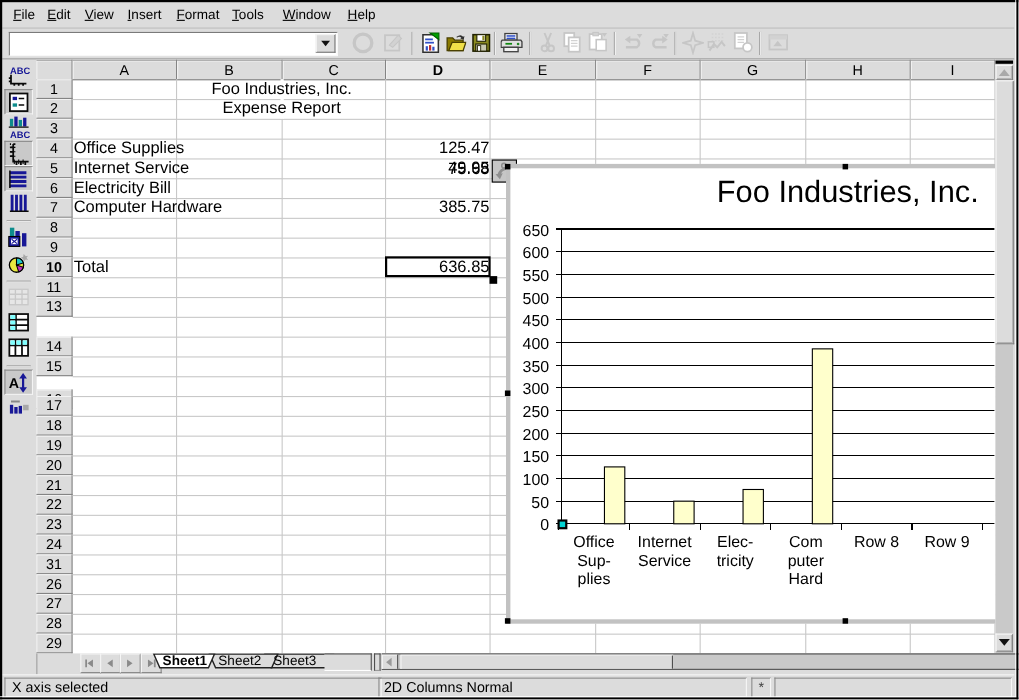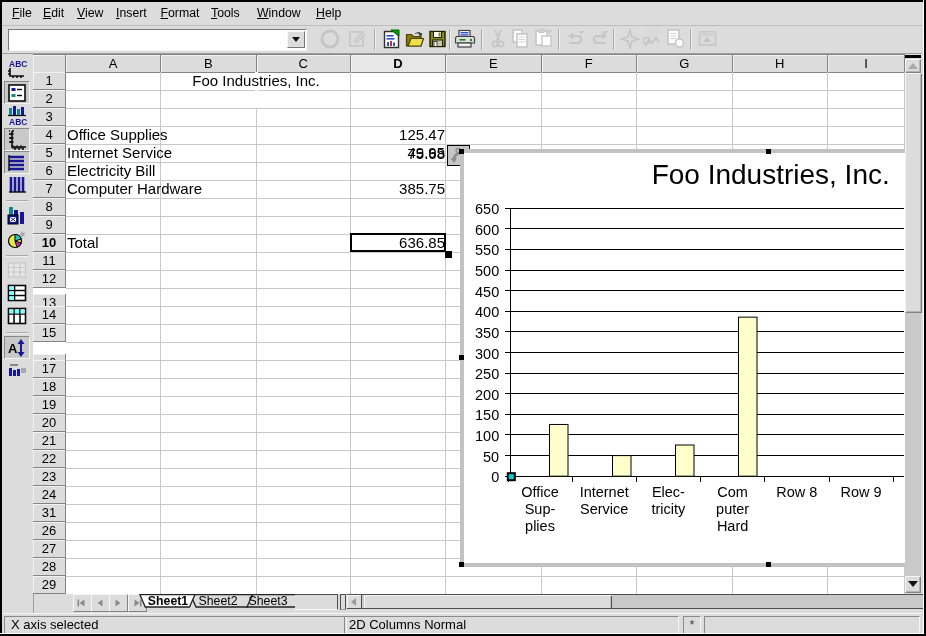--- a/index.html
+++ b/index.html
@@ -282,21 +282,21 @@
     <div class="rowhead" style="top:54px;">3</div>
     <div class="rowhead" style="top:72px;">4</div>
     <div class="rowhead" style="top:90px;">5</div>
     <div class="rowhead" style="top:108px;">6</div>
     <div class="rowhead" style="top:126px;">7</div>
     <div class="rowhead" style="top:144px;">8</div>
     <div class="rowhead" style="top:162px;">9</div>
     <div class="rowhead" style="top:180px;font-weight:bold;">10</div>
     <div class="rowhead" style="top:198px;">11</div>
     <div class="rowhead" style="top:216px;">12</div>
-    <div class="rowhead" style="top:240px;text-align:center;">13</div>
+    <div class="rowhead" style="top:216px;text-align:center;">13</div>
     <div class="rowhead" style="top:252px;">14</div>
     <div class="rowhead" style="top:270px;">15</div>
     <div class="rowhead" style="top:300px;">16</div>
     <div class="rowhead" style="top:306px;">17</div>
     <div class="rowhead" style="top:324px;">18</div>
     <div class="rowhead" style="top:342px;text-align:right;">19</div>
     <div class="rowhead" style="top:360px;">20</div>
     <div class="rowhead" style="top:378px;">21</div>
     <div class="rowhead" style="top:396px;">22</div>
     <div class="rowhead" style="top:414px;">23</div>
@@ -338,20 +338,21 @@
     <div class="gridh" style="top:396px;"></div>
     <div class="gridh" style="top:414px;"></div>
     <div class="gridh" style="top:432px;"></div>
     <div class="gridh" style="top:450px;"></div>
     <div class="gridh" style="top:468px;"></div>
     <div class="gridh" style="top:486px;"></div>
     <div class="gridh" style="top:504px;"></div>
     <div class="gridh" style="top:522px;"></div>
     <div style="position:absolute;left:222px;top:18px;width:3px;height:36px;background:#fff;"></div>
     <div class="ct" style="left:0px;top:18px;left:128px;width:190px;text-align:center;">Foo Industries, Inc.</div>
+    <div class="ct" style="left:0px;top:36px;left:128px;width:190px;text-align:center;">Expense Report</div>
     <div class="ct" style="left:34px;top:72px;">Office Supplies</div>
     <div class="ct" style="left:34px;top:90px;">Internet Service</div>
     <div class="ct" style="left:34px;top:108px;">Electricity Bill</div>
     <div class="ct" style="left:34px;top:126px;">Computer Hardware</div>
     <div class="ct" style="left:34px;top:180px;">Total</div>
     <div class="ct" style="left:318px;top:72px;width:94px;text-align:right;">125.47</div>
     <div class="ct" style="left:318px;top:90px;width:94px;text-align:right;">49.95</div>
     <div class="ct" style="left:318px;top:91px;width:94px;text-align:right;">75.68</div>
     <div class="ct" style="left:318px;top:126px;width:94px;text-align:right;">385.75</div>
     <div style="position:absolute;left:316.5px;top:179px;width:92.5px;height:15px;border:2.6px solid #000;"></div>

